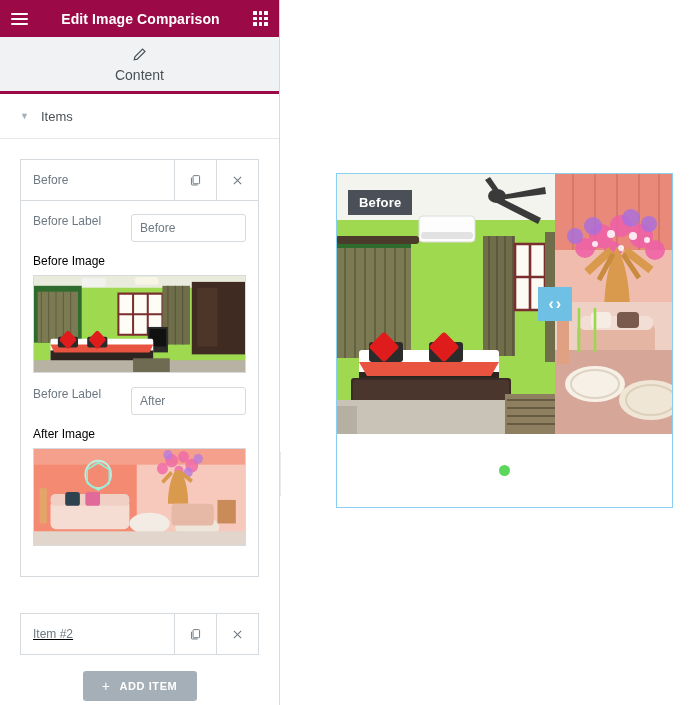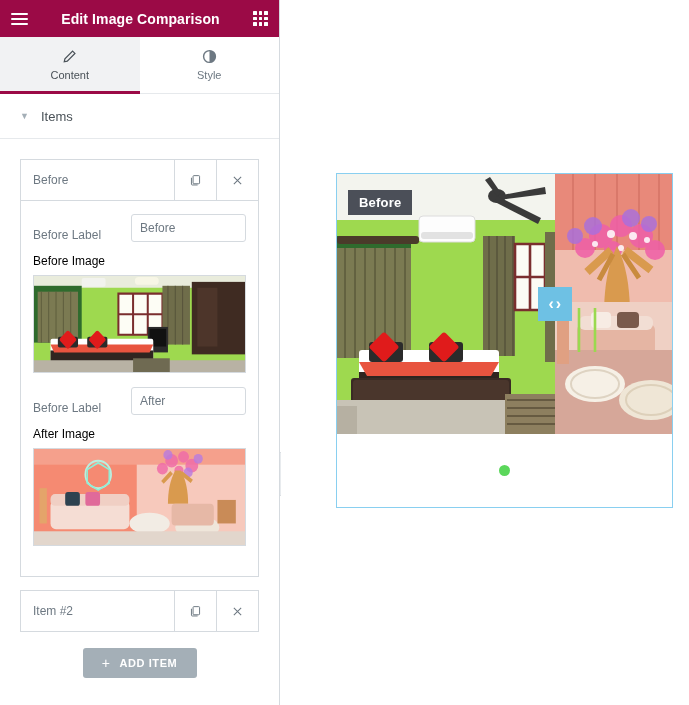--- a/index.html
+++ b/index.html
@@ -35,21 +35,21 @@
     width: 15px; height: 15px; cursor: pointer;
     display: grid; grid-template-columns: repeat(3, 1fr); grid-template-rows: repeat(3, 1fr);
     gap: 2px;
   }
   .grid-icon span { background: #ffffff; border-radius: .5px; }
 
   .tabs { display: flex; height: 57px; background: #ffffff; border-bottom: 1px solid #e6e9ec; }
   .tab {
     flex: 1; display: flex; flex-direction: column; align-items: center;
     justify-content: center; gap: 5px; cursor: pointer;
-    color: #6d7882; font-size: 11px; position: relative; background: #ffffff;
+    color: #6d7882; font-size: 14px; position: relative; background: #ffffff;
   }
   .tab.active { background: #f1f2f3; color: #495157; }
   .tab.active::after {
     content: ""; position: absolute; left: 0; right: 0; bottom: -1px;
     height: 3px; background: #9b0a46;
   }
   .tab svg { display: block; }
 
   .section-head {
     height: 45px; display: flex; align-items: center; gap: 12px;
@@ -71,21 +71,21 @@
   }
   .rp-btn {
     width: 42px; display: flex; align-items: center; justify-content: center;
     border-left: 1px solid #d5dadf; color: #6d7882; cursor: pointer;
   }
 
   .repeater-content {
     border: 1px solid #d5dadf; border-top: none;
     padding: 13px 12px 16px 12px; background: #ffffff;
   }
-  .field-row { display: flex; align-items: flex-end; margin-bottom: 12px; }
+  .field-row { display: flex; align-items: flex-start; margin-bottom: 12px; }
   .field-label { font-size: 12px; color: #6d7882; flex: 1; }
   .field-input {
     width: 115px; height: 28px; border: 1px solid #d5dadf; border-radius: 3px;
     background: #ffffff; font-size: 12px; color: #6d7882;
     padding: 0 8px; font-family: "Liberation Sans", sans-serif;
   }
   .field-block-label { font-size: 12px; color: #000000; margin-bottom: 7px; display: block; }
 
   .thumb {
     width: 100%; height: 98px; border: 1px solid #d5dadf; background: #eee;
@@ -174,29 +174,20 @@
     </div>
 
     <div class="tabs">
       <div class="tab active" style="--accent: #9b0a46;">
         <span>
           <svg width="15" height="15" viewBox="0 0 16 16" fill="none" stroke="#495157" stroke-width="1.3">
             <path d="M11.3 2.2l2.5 2.5-8.2 8.2-3.2.7.7-3.2z"></path>
           </svg>
         </span>
         <span>Content</span>
-      </div>
-      <div class="tab">
-        <span>
-          <svg width="15" height="15" viewBox="0 0 16 16">
-            <circle cx="8" cy="8" r="6.3" fill="none" stroke="#6d7882" stroke-width="1.5"></circle>
-            <path d="M8 1.7a6.3 6.3 0 0 1 0 12.6z" fill="#6d7882"></path>
-          </svg>
-        </span>
-        <span>Style</span>
       </div>
     </div>
 
     <div class="section-head">
       <span class="caret">▼</span>
       <span class="sect-label">Items</span>
     </div>
 
     <div class="section-body">
 
@@ -293,21 +284,21 @@
             <ellipse cx="126" cy="76" rx="22" ry="11" fill="#f2ece4"></ellipse>
             <ellipse cx="178" cy="80" rx="24" ry="12" fill="#efe6da"></ellipse>
             <rect x="150" y="56" width="46" height="22" rx="4" fill="#e6b8a6"></rect>
             <rect x="200" y="52" width="20" height="24" fill="#c98b57"></rect>
             <rect x="6" y="40" width="8" height="36" fill="#e4a46a"></rect>
             <rect x="0" y="84" width="230" height="14" fill="#e2d6cc"></rect>
           </svg>
         </div>
       </div>
 
-      <div class="repeater-row" style="margin-top:13px;">
+      <div class="repeater-row" style="margin-top:36px;text-decoration:underline;">
         <div class="rp-title">Item #2</div>
         <div class="rp-btn">
           <svg width="13" height="13" viewBox="0 0 16 16" fill="none" stroke="#6d7882" stroke-width="1.2">
             <rect x="5" y="2" width="8" height="10" rx="1"></rect>
             <path d="M10.6 13.5H4a1 1 0 0 1-1-1V4.6"></path>
           </svg>
         </div>
         <div class="rp-btn">
           <svg width="13" height="13" viewBox="0 0 16 16" stroke="#6d7882" stroke-width="1.3">
             <path d="M3.5 3.5l9 9M12.5 3.5l-9 9"></path>

